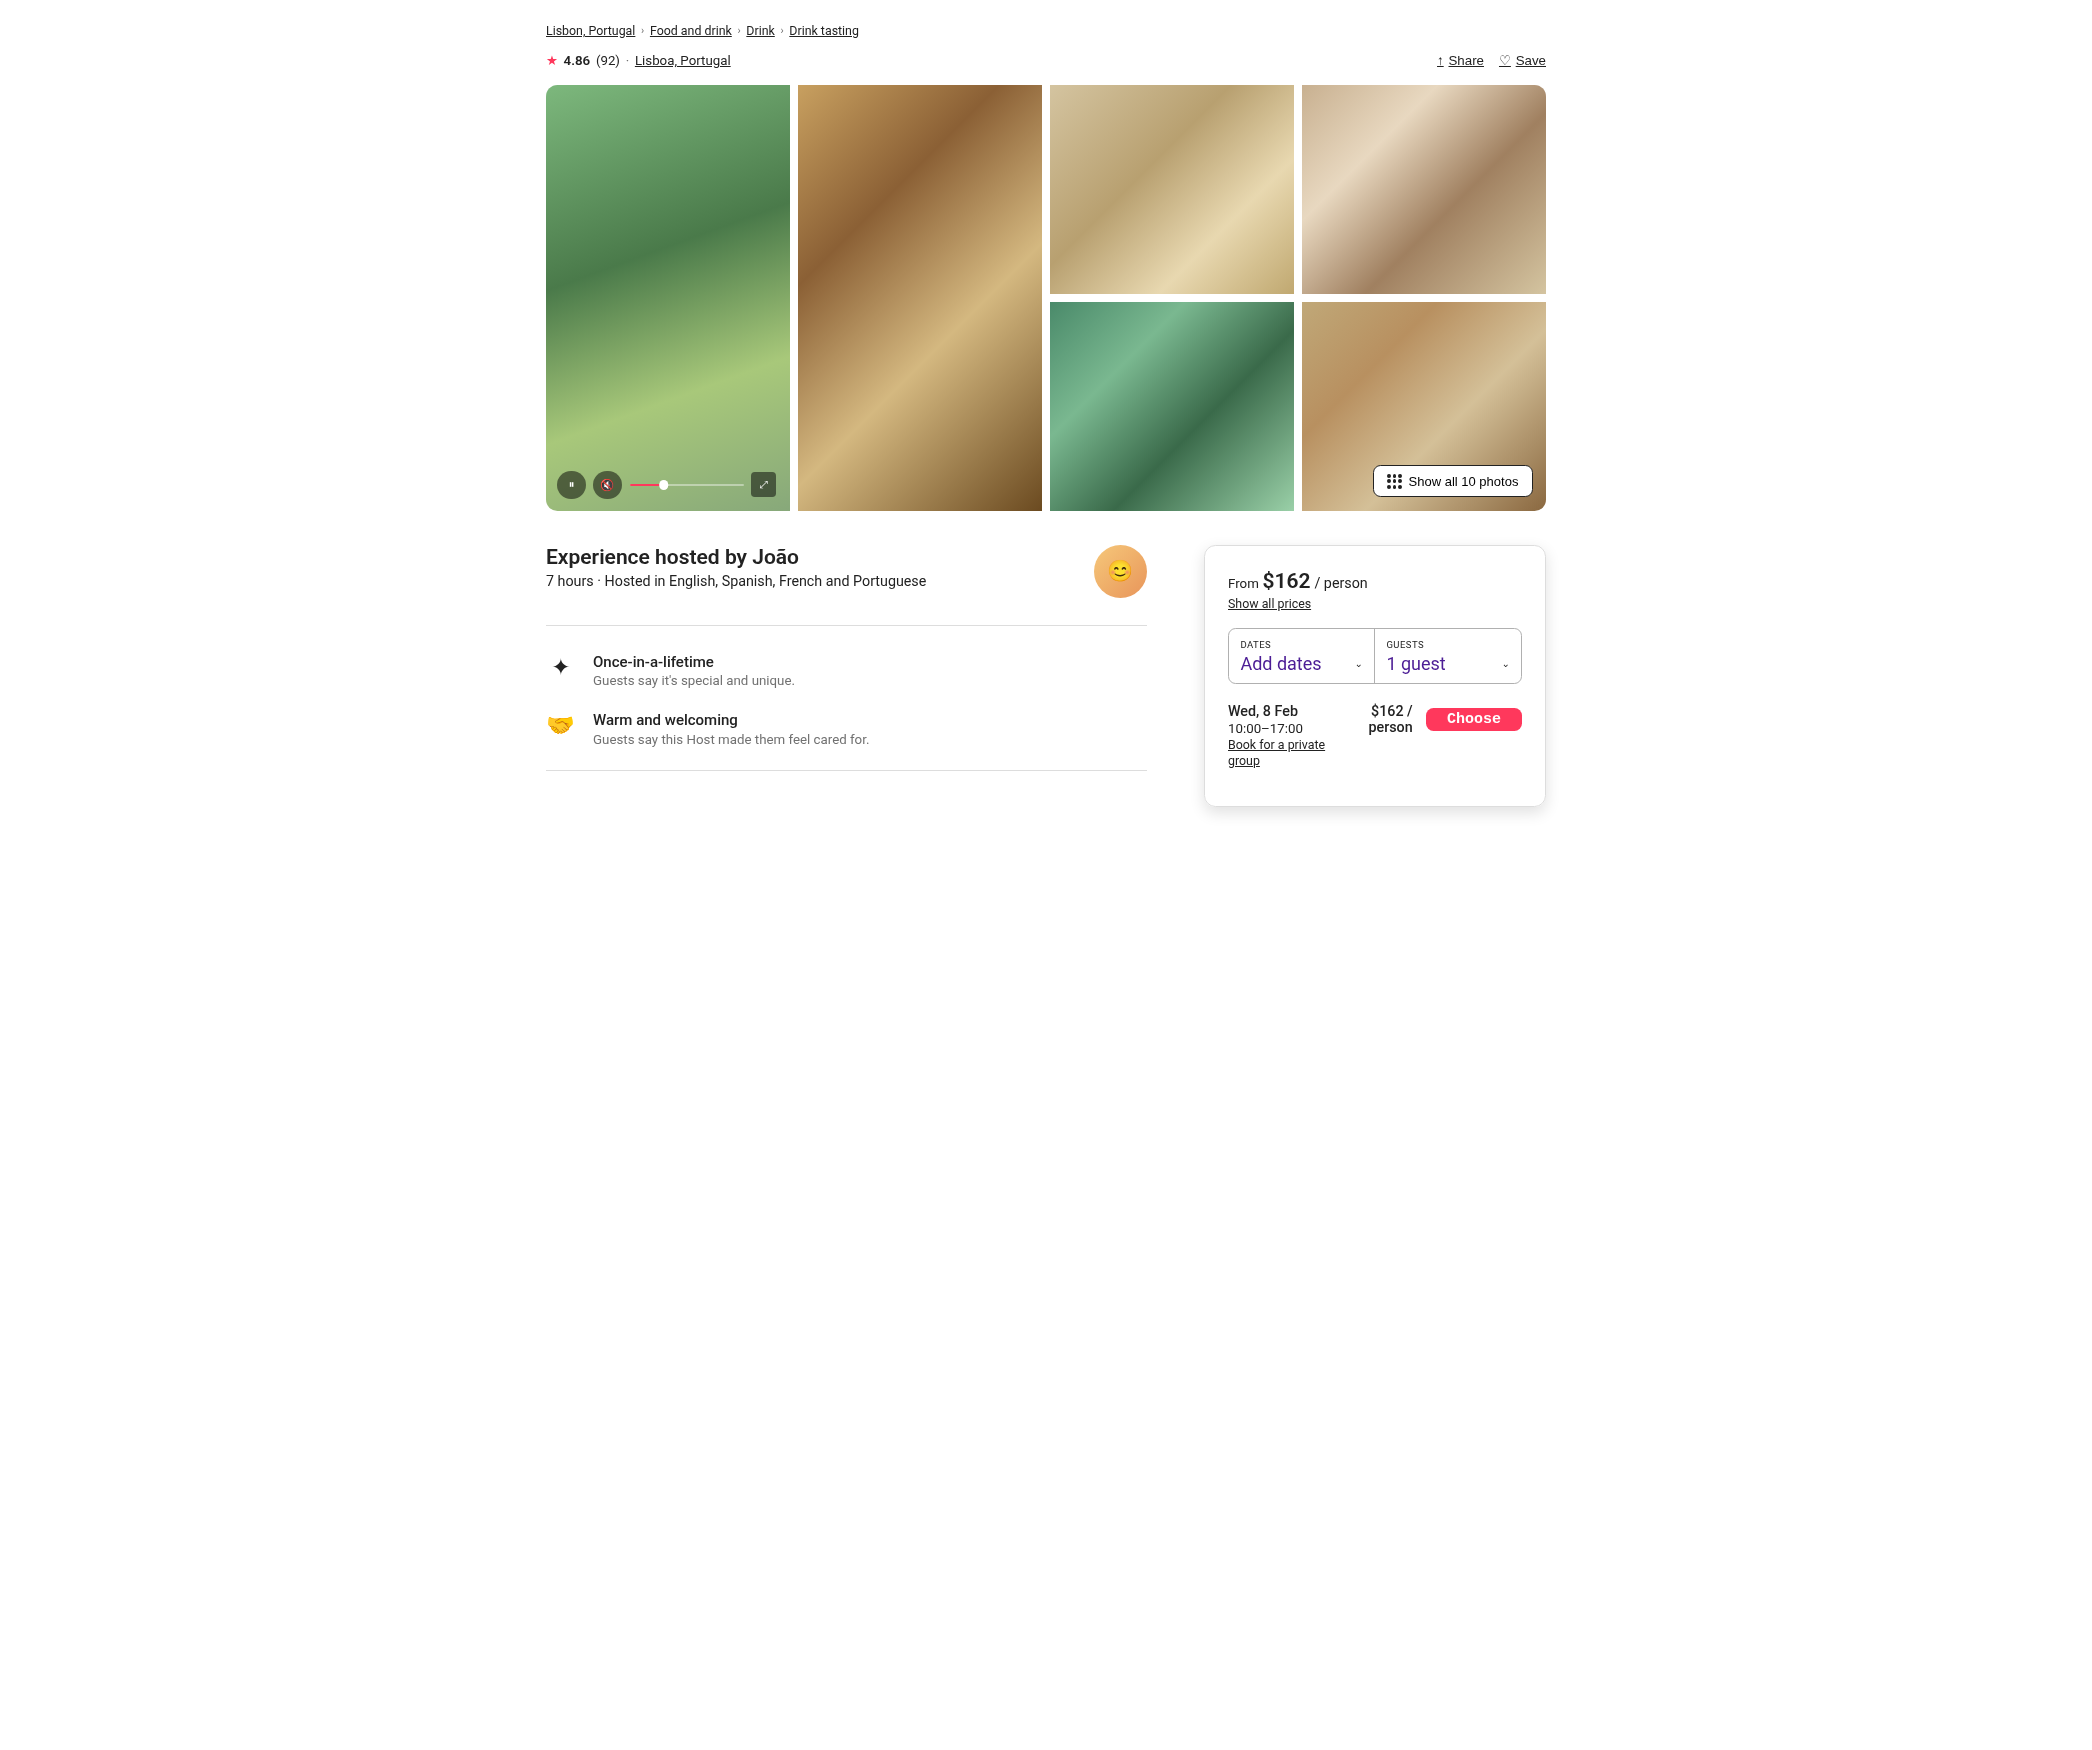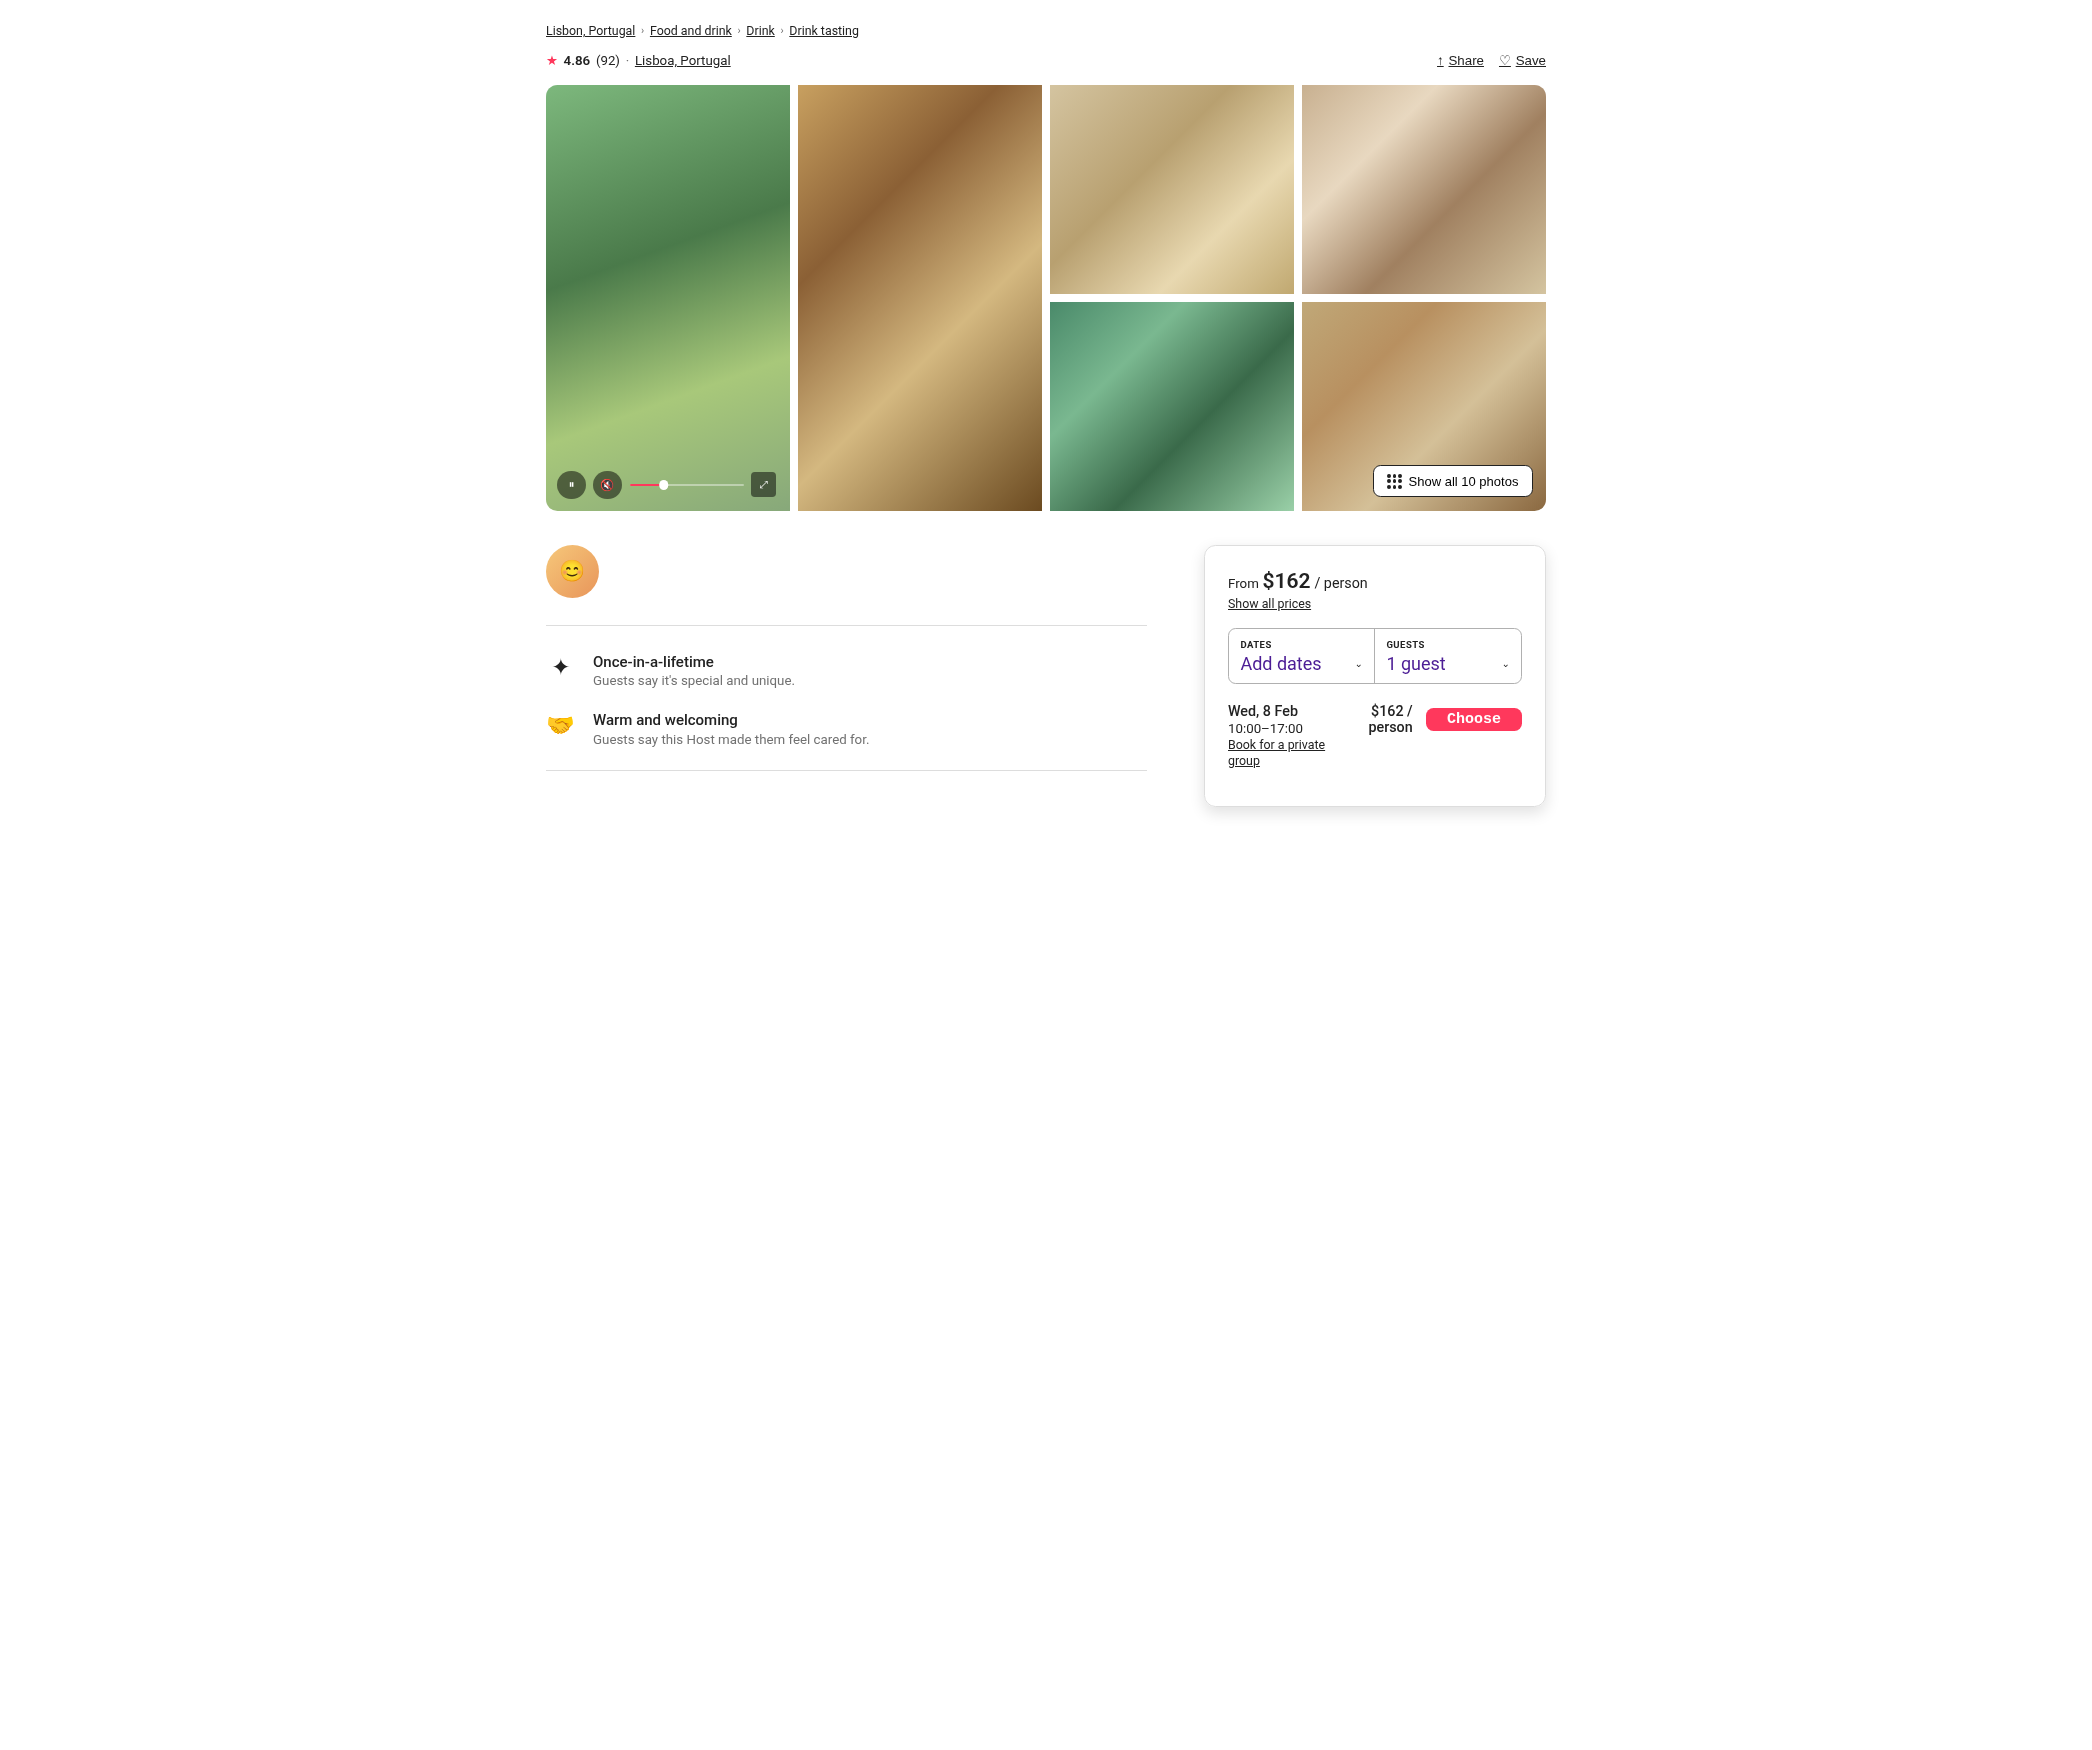--- a/index.html
+++ b/index.html
@@ -314,21 +314,21 @@
     .selector-cell {
       padding: 9.5px 11.4px;
       cursor: pointer;
       position: relative;
     }
     .selector-cell:first-child {
       border-right: 1px solid #b0b0b0;
     }
     .selector-label {
       font-size: 9.5px;
-      font-weight: 700;
+      font-weight: 400;
       text-transform: uppercase;
       letter-spacing: 0.05em;
       color: #222;
       margin-bottom: 2.9px;
     }
     .selector-value-row {
       display: flex;
       align-items: center;
       justify-content: space-between;
     }
@@ -489,20 +489,24 @@
       </span>
       <span>Show all 10 photos</span>
     </button>
   </div>
 
   <div class="main-content">
 
     <div class="left-col">
 
       <div class="host-section">
+        <div class="host-info">
+          <h2 class="host-title">Experience hosted by João</h2>
+          <p class="host-meta">7 hours · Hosted in English, Spanish, French and Portuguese</p>
+        </div>
         <div class="host-avatar">
           <div class="avatar-placeholder">
             <span>😊</span>
           </div>
         </div>
       </div>
 
       <div class="feature-row">
         <div class="feature-icon">✦</div>
         <div class="feature-content">

